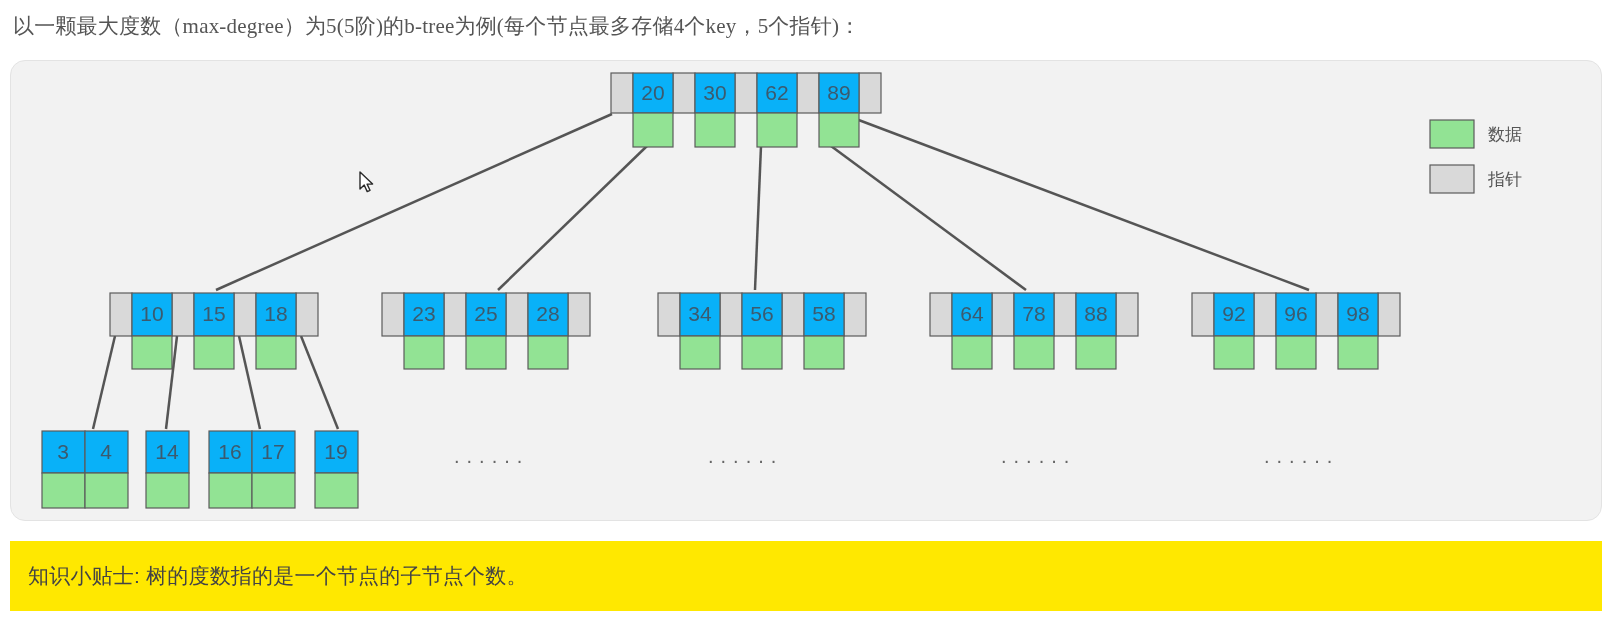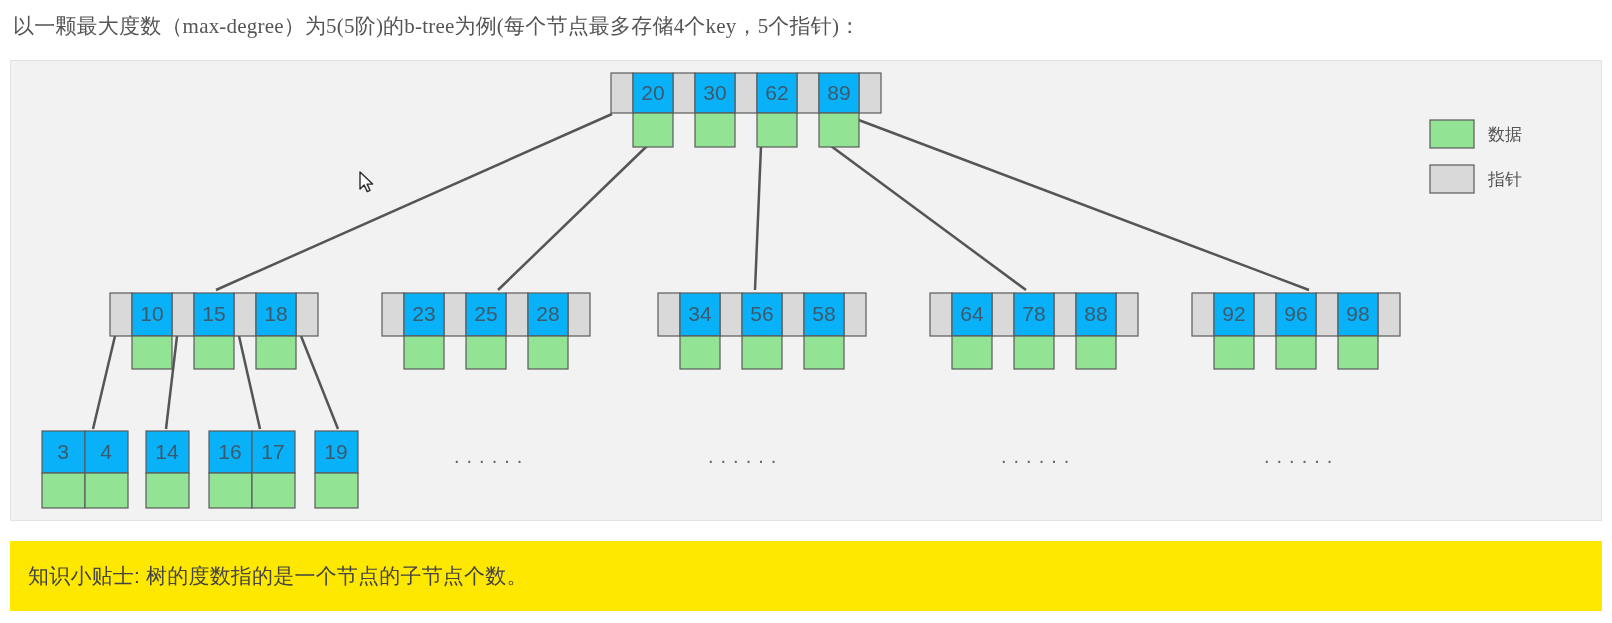--- a/index.html
+++ b/index.html
@@ -25,21 +25,21 @@
     font-family: Liberation Serif, serif;
   }
   #diagram-panel {
     position: absolute;
     left: 10px;
     top: 60px;
     width: 1592px;
     height: 461px;
     background: #f2f2f2;
     border: 1px solid #e3e3e3;
-    border-radius: 0;
+    border-radius: 15px;
     box-sizing: border-box;
     overflow: hidden;
   }
   #diagram-svg {
     position: absolute;
     left: 0;
     top: 0;
     display: block;
   }
   #tip-banner {

